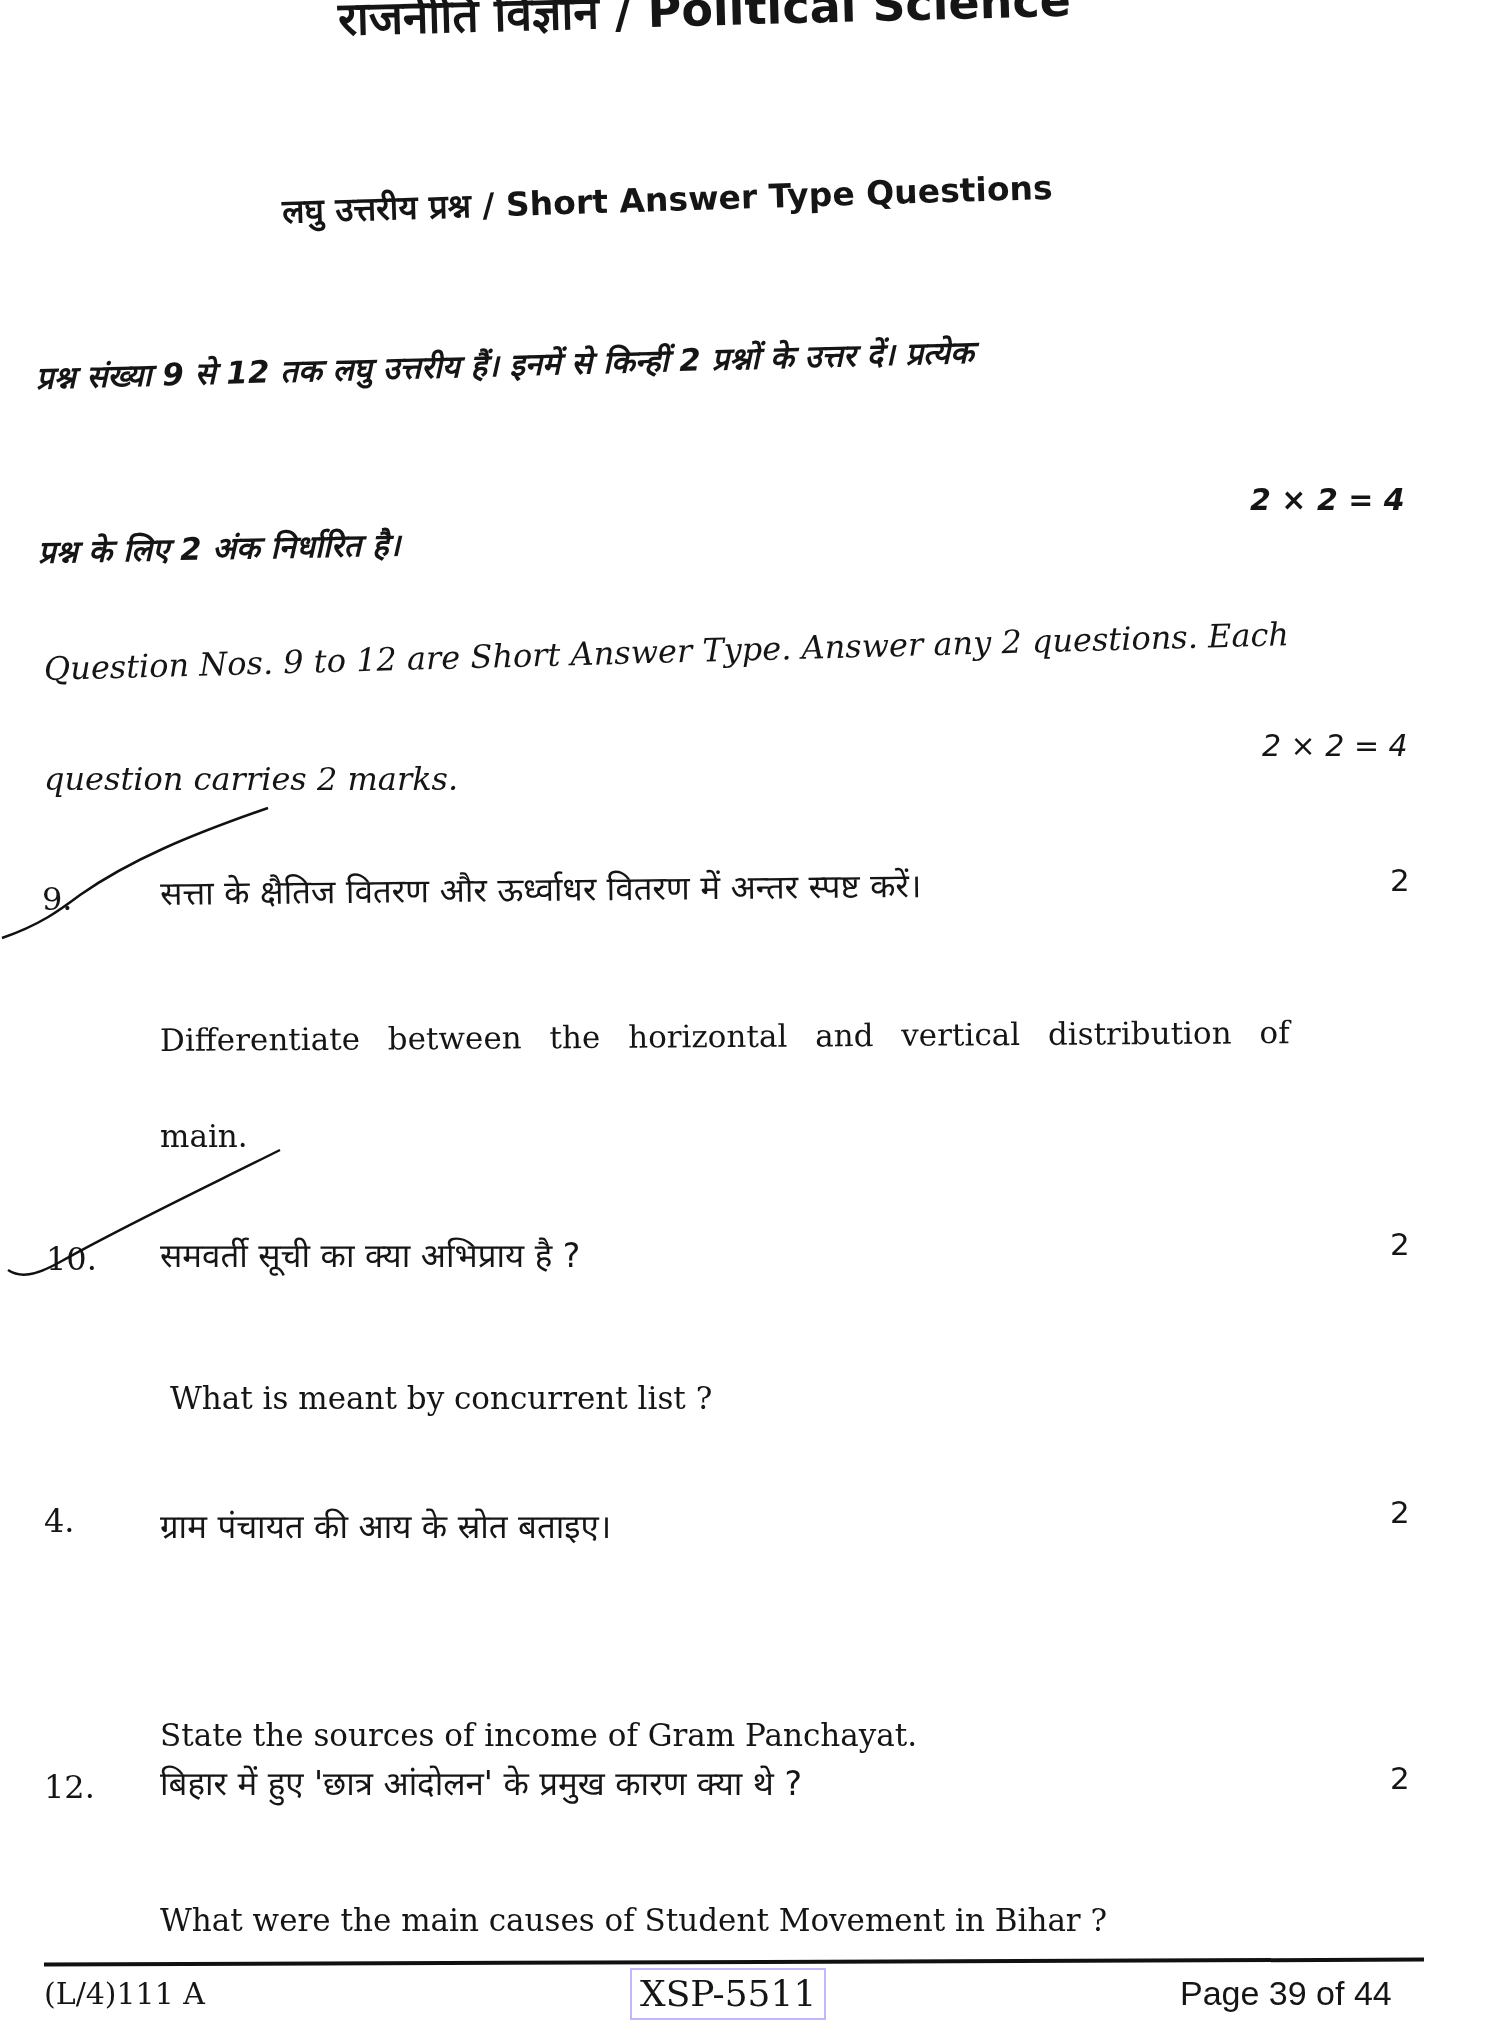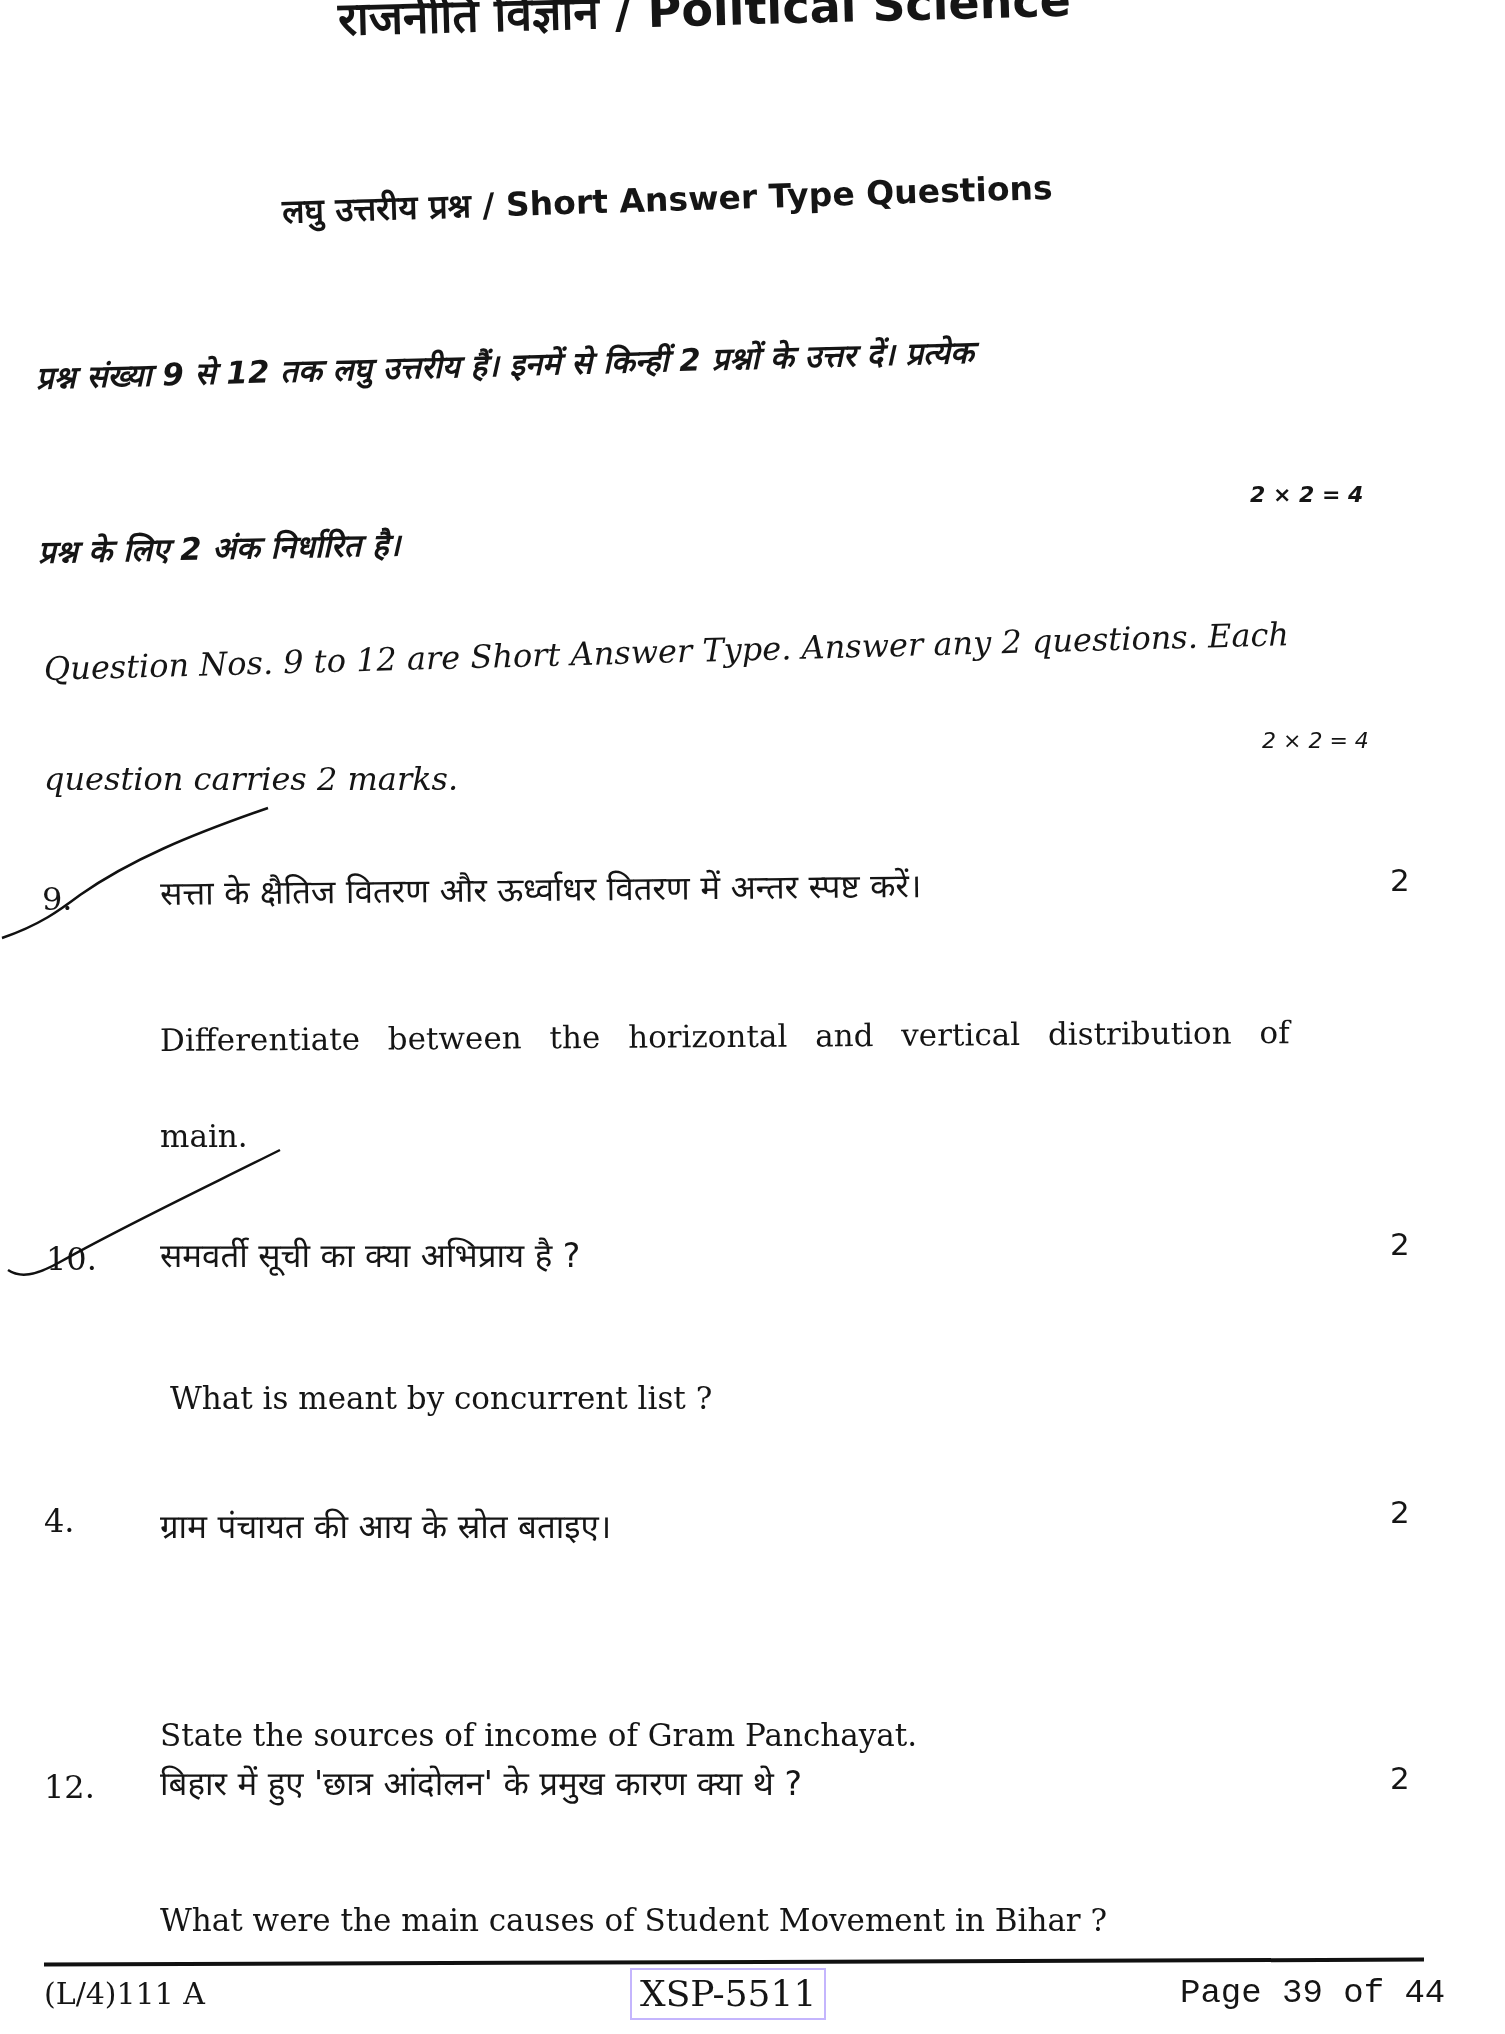--- a/index.html
+++ b/index.html
@@ -16,36 +16,36 @@
       left: 282px; top: 188px; font-size: 33px; font-weight: bold;
       font-family: "DejaVu Sans", sans-serif; transform: rotate(-1.8deg); transform-origin: left center;
     }
     .instr-hi {
       font-family: "DejaVu Sans", sans-serif; font-weight: bold; font-style: italic;
       font-size: 31px; transform-origin: left center;
     }
     .instr-en {
       font-family: "DejaVu Serif", serif; font-style: italic; font-size: 32px; transform-origin: left center;
     }
-    .marks-formula { font-family: "DejaVu Sans", sans-serif; font-style: italic; font-size: 22px; }
+    .marks-formula { font-family: "DejaVu Sans", sans-serif; font-style: italic; font-size: 30px; }
     .marks-formula.bold { font-weight: bold; }
     .qnum { font-family: "DejaVu Serif", serif; font-size: 32px; }
     .q-hi { font-family: "DejaVu Sans", sans-serif; font-size: 33px; transform-origin: left center; }
     .q-en { font-family: "DejaVu Serif", serif; font-size: 31px; transform-origin: left center; }
     .q-mark { font-family: "DejaVu Sans", sans-serif; font-size: 31px; }
     .footer-rule {
       left: 44px; top: 1960px; width: 1380px; height: 4px; background: #111;
       transform: rotate(-0.2deg);
     }
     .footer-left { left: 44px; top: 1976px; font-size: 30px; font-family: "DejaVu Serif", serif; }
     .footer-code {
       left: 630px; top: 1968px; font-size: 36px; font-family: "DejaVu Serif", serif;
       border: 2px solid #c4b5fd; padding: 2px 8px; line-height: 44px;
     }
-    .footer-page { left: 1180px; top: 1974px; font-size: 34px; font-family: Liberation Mono, monospace; }
+    .footer-page { left: 1180px; top: 1974px; font-size: 34px; font-family: Liberation Sans, sans-serif; }
     svg.pen { position: absolute; left: 0; top: 0; pointer-events: none; }
   </style>
 </head>
 <body>
 
 <div class="abs title">राजनीति विज्ञान / Political Science</div>
 <div class="abs section-heading">लघु उत्तरीय प्रश्न / Short Answer Type Questions</div>
 
 <div class="abs instr-hi" style="left:36px; top:356px; transform:rotate(-1.6deg);">प्रश्न संख्या 9 से 12 तक लघु उत्तरीय हैं। इनमें से किन्हीं 2 प्रश्नों के उत्तर दें। प्रत्येक</div>
 <div class="abs marks-formula bold" style="left:1250px; top:482px;">2 × 2 = 4</div>

